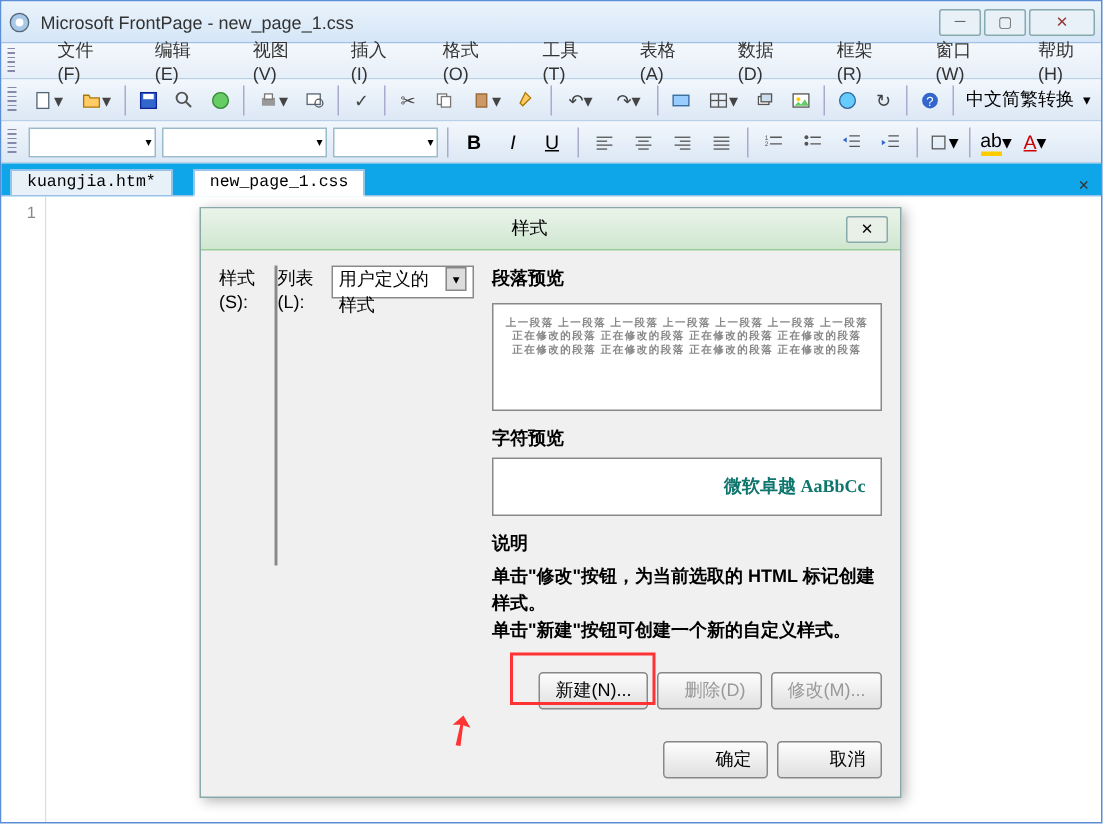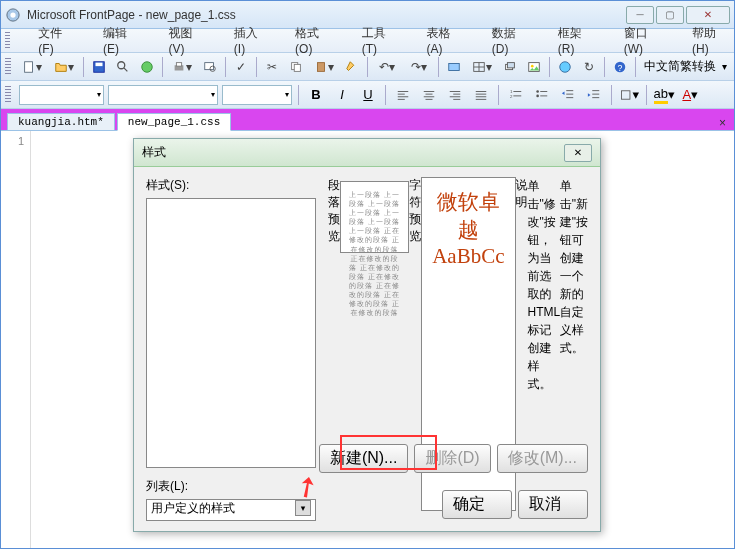--- a/index.html
+++ b/index.html
@@ -22,51 +22,51 @@
 .tb-btn { width: 22px; height: 22px; display: flex; align-items: center; justify-content: center; font-size: 12px; color: #444; border: 1px solid transparent; }
 .tb-btn.dd { width: 30px; }
 .tb-sep { width: 1px; height: 20px; background: #aac; margin: 0 2px; }
 .tb-text { font-size: 12px; padding: 0 4px; }
 
 .toolbar2 { height: 28px; background: linear-gradient(#f2f7fc, #dce8f5); border-bottom: 1px solid #b8d0e8; display: flex; align-items: center; padding: 0 4px; gap: 4px; }
 .combo { height: 20px; border: 1px solid #9bc; background: #fff; min-width: 70px; display: flex; align-items: center; font-size: 11px; padding: 0 2px; }
 .combo .dd-arrow { margin-left: auto; font-size: 8px; }
 .fmt-btn { width: 22px; height: 22px; border: 1px solid transparent; display: flex; align-items: center; justify-content: center; font-size: 13px; font-family: "Times New Roman", serif; }
 
-.tabs { height: 22px; background: #d946ef; border-bottom: 1px solid #9bc2e6; display: flex; align-items: flex-end; padding-left: 6px; }
+.tabs { height: 22px; background: #0ea5e9; border-bottom: 1px solid #9bc2e6; display: flex; align-items: flex-end; padding-left: 6px; gap: 12px; }
 .tab { padding: 2px 10px; font-size: 11px; border: 1px solid #9bc2e6; border-bottom: none; background: #e8f0f8; margin-right: 2px; font-family: "Courier New", monospace; }
 .tab.active { background: #fff; border-bottom: 1px solid #fff; margin-bottom: -1px; }
 .tab-close { margin-left: auto; margin-right: 8px; font-size: 12px; color: #333; }
 
 .editor { display: flex; height: calc(100% - 28px - 24px - 28px - 28px - 22px); }
 .gutter { width: 30px; background: #fff; border-right: 1px solid #ddd; text-align: right; padding: 4px 6px 0 0; font-size: 11px; color: #888; font-family: monospace; }
 .editor-body { flex: 1; background: #fff; position: relative; }
 
 .dialog { position: absolute; left: 133px; top: 138px; width: 468px; height: 394px; background: #f0f0f0; border: 1px solid #8aa; box-shadow: 2px 2px 8px rgba(0,0,0,0.3); }
 .dlg-title { height: 28px; background: linear-gradient(#eaf4ea, #d0e6d0); border-bottom: 1px solid #9c9; display: flex; align-items: center; padding: 0 8px; }
-.dlg-title-text { font-size: 12px; flex: 1; }
+.dlg-title-text { font-size: 12px; flex: 1; text-align: center; }
 .dlg-close { width: 28px; height: 18px; border: 1px solid #8aa; background: #e8f0e8; border-radius: 2px; display: flex; align-items: center; justify-content: center; font-size: 10px; }
 .dlg-body { padding: 10px 12px; display: flex; gap: 12px; height: calc(100% - 28px); }
-.dlg-left { width: 170px; display: flex; flex-direction: column; }
-.dlg-right { flex: 1; display: flex; flex-direction: row; }
+.dlg-left { width: 170px; display: flex; }
+.dlg-right { flex: 1; display: flex; flex-direction: column; font-weight: bold; }
 
 .label { font-size: 12px; margin-bottom: 4px; }
 .listbox { border: 1px solid #888; background: #fff; flex: 1; }
 .select-box { border: 1px solid #888; background: #fff; height: 22px; display: flex; padding: 0 4px; font-size: 12px; }
 .select-box .dd-arrow { margin-left: auto; width: 16px; height: 16px; border: 1px solid #888; background: #ddd; display: flex; align-items: center; justify-content: center; font-size: 9px; }
 
 .preview-box { border: 1px solid #888; background: #fff; padding: 8px; margin-top: 4px; margin-bottom: 10px; }
 .para-preview { font-size: 7px; line-height: 1.3; color: #888; text-align: center; letter-spacing: 1px; }
 .char-preview-label { font-size: 12px; margin-bottom: 4px; }
-.char-preview { border: 1px solid #888; background: #fff; padding: 10px; text-align: center; font-size: 21px; font-family: SimSun, serif; color: #c2410c; margin-bottom: 10px; }
+.char-preview { border: 1px solid #888; background: #fff; padding: 10px; text-align: right; font-size: 12px; font-family: SimSun, serif; color: #0f766e; margin-bottom: 10px; }
 .desc { font-size: 12px; line-height: 1.5; }
 
 .dlg-btns { position: absolute; right: 12px; bottom: 58px; display: flex; gap: 6px; }
 .dlg-btns2 { position: absolute; right: 12px; bottom: 12px; display: flex; gap: 6px; padding-left: 16px; }
-.btn { padding: 3px 10px; font-size: 16px; border: 1px solid #888; background: linear-gradient(#fdfdfd, #e0e0e0); border-radius: 3px; min-width: 70px; text-align: left; }
+.btn { padding: 3px 10px; font-size: 12px; border: 1px solid #888; background: linear-gradient(#fdfdfd, #e0e0e0); border-radius: 3px; min-width: 70px; text-align: right; }
 .btn.disabled { color: #999; }
 
 .highlight-box { position: absolute; border: 2px solid #ff3333; pointer-events: none; }
 .hb1 { left: 340px; top: 435px; width: 97px; height: 35px; }
 
 .arrow { position: absolute; left: 295px; top: 470px; font-size: 28px; color: #ff3333; transform: rotate(-35deg); pointer-events: none; }
 
 svg.icon { width: 14px; height: 14px; }
 </style>
 </head>

